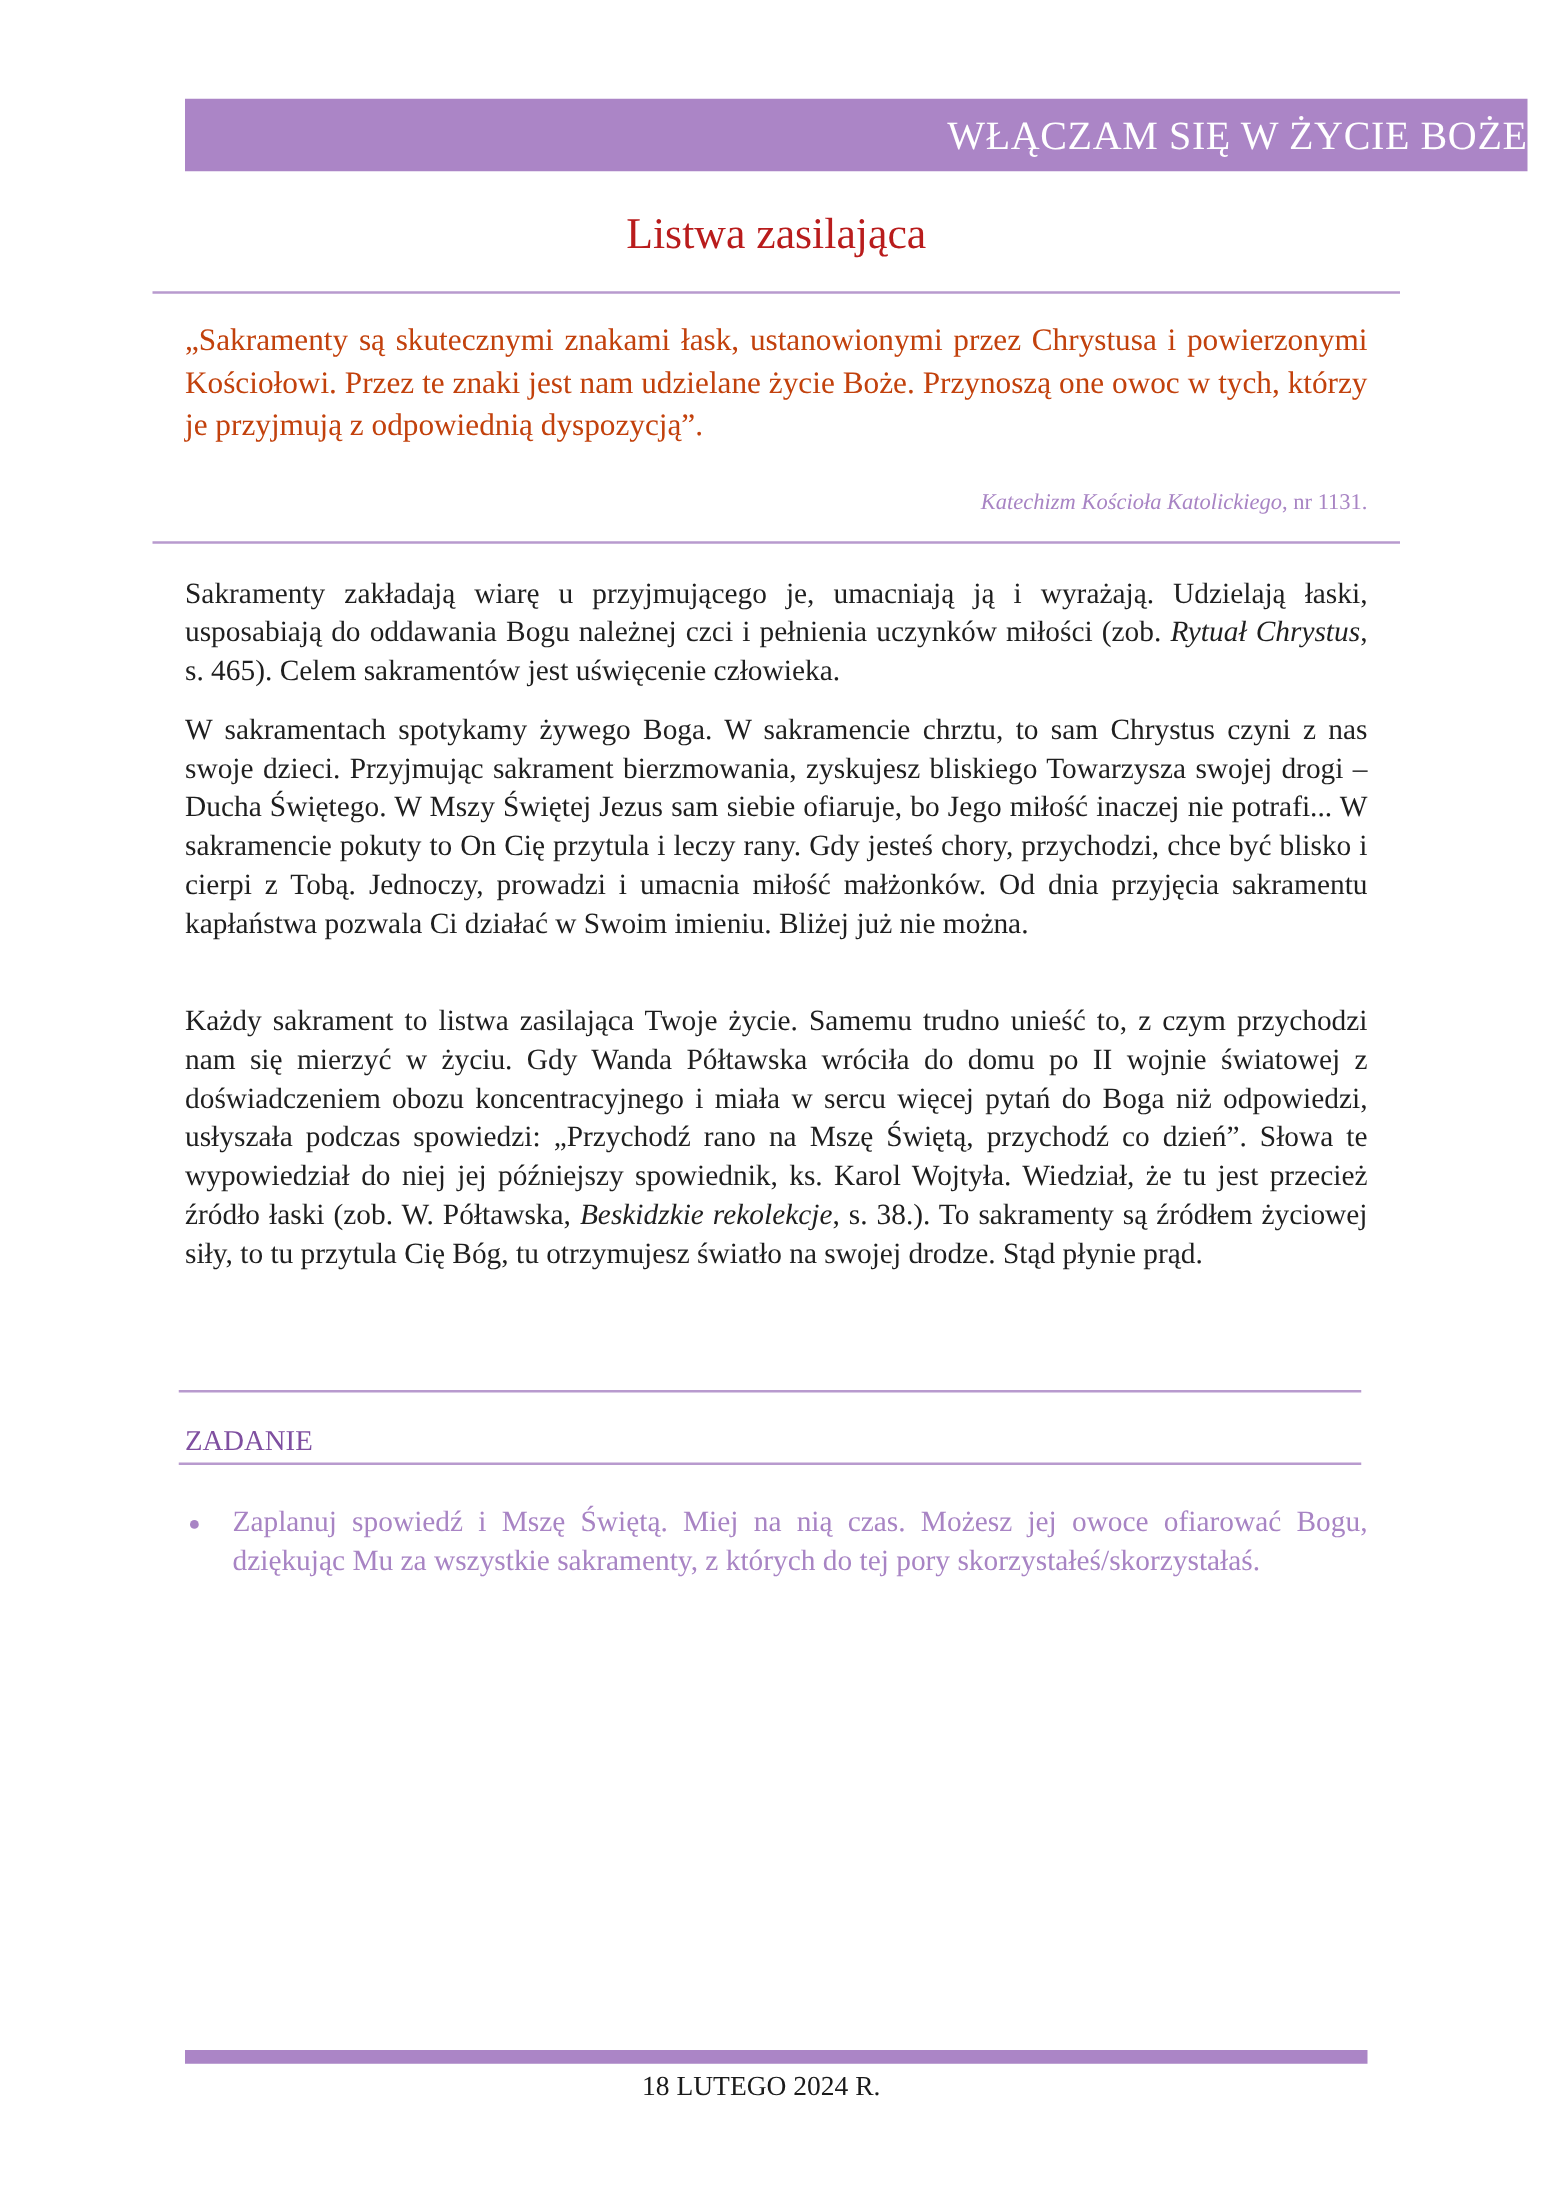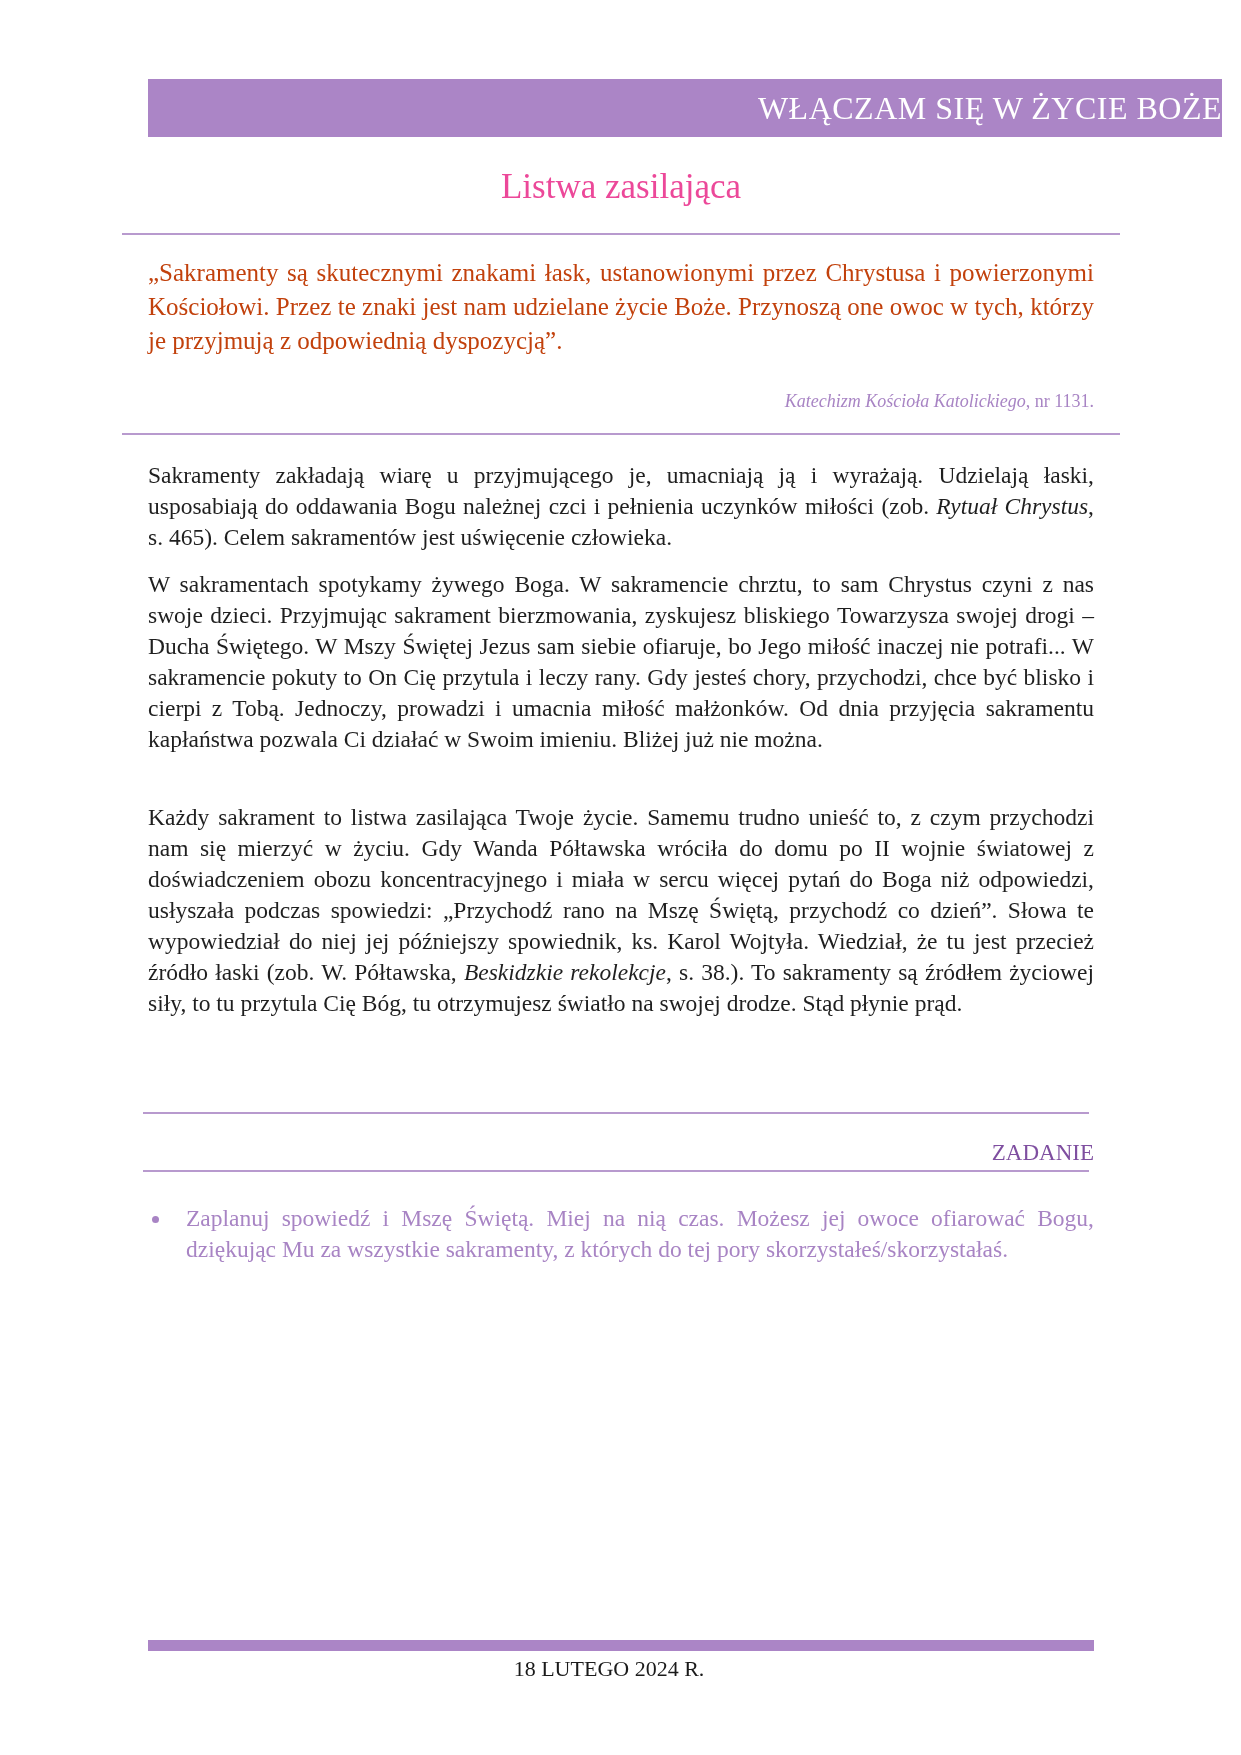--- a/index.html
+++ b/index.html
@@ -5,41 +5,41 @@
     html, body { margin: 0; padding: 0; background: #ffffff; }
     body { width: 1241px; height: 1755px; position: relative; font-family: "DejaVu Serif", serif; color: #1a1a1a; }
     .page { position: absolute; left: 0; top: 0; width: 1241px; height: 1755px; }
     .banner {
       position: absolute; left: 148px; top: 79px; width: 1074px; height: 58px;
       background: #ab85c6; color: #ffffff; text-align: right;
       font-family: "Liberation Serif", serif; font-size: 32px; line-height: 58px; letter-spacing: 0.5px;
     }
     .title {
       position: absolute; left: 148px; top: 165px; width: 946px; text-align: center;
-      color: #ec4899; font-family: "Liberation Serif", serif; font-size: 35px; line-height: 44px;
+      color: #b91c1c; font-family: "Liberation Serif", serif; font-size: 35px; line-height: 44px;
     }
     .rule { position: absolute; height: 2px; background: #b89ace; }
     .quote {
       position: absolute; left: 148px; top: 256px; width: 946px;
       color: #c2410c; font-family: "Liberation Serif", serif; font-size: 25px; line-height: 34px;
       text-align: justify; text-align-last: left;
     }
     .source {
       position: absolute; left: 148px; top: 389px; width: 946px; text-align: right;
       color: #a884c4; font-family: Liberation Serif, serif; font-size: 18px; line-height: 24px;
     }
     .source i { font-style: italic; }
     .body {
       position: absolute; left: 148px; width: 946px;
       font-family: "Liberation Serif", serif; font-size: 23.5px; line-height: 31px;
       text-align: justify; text-align-last: left; color: #1f1f1f; margin: 0;
     }
     .body i { font-style: italic; }
     .task-head {
-      position: absolute; left: 148px; top: 1138px; width: 946px; text-align: right;
+      position: absolute; left: 148px; top: 1138px; width: 946px; text-align: left;
       color: #7f4fa0; font-family: "Liberation Serif", serif; font-size: 23px; line-height: 30px;
     }
     .task-list { position: absolute; left: 148px; top: 1203px; width: 946px; margin: 0; padding: 0; list-style: none; }
     .task-item { position: relative; padding-left: 38px; color: #a884c4;
       font-family: "Liberation Serif", serif; font-size: 23.5px; line-height: 31px; text-align: justify; text-align-last: left; }
     .bullet { position: absolute; left: 4px; top: 13px; width: 7px; height: 7px; border-radius: 50%; background: #a884c4; }
     .footer-bar { position: absolute; left: 148px; top: 1640px; width: 946px; height: 11px; background: #ab85c6; }
     .footer-text {
       position: absolute; left: 136px; top: 1654px; width: 946px; text-align: center;
       font-family: "Liberation Serif", serif; font-size: 22px; line-height: 30px; color: #1a1a1a;

